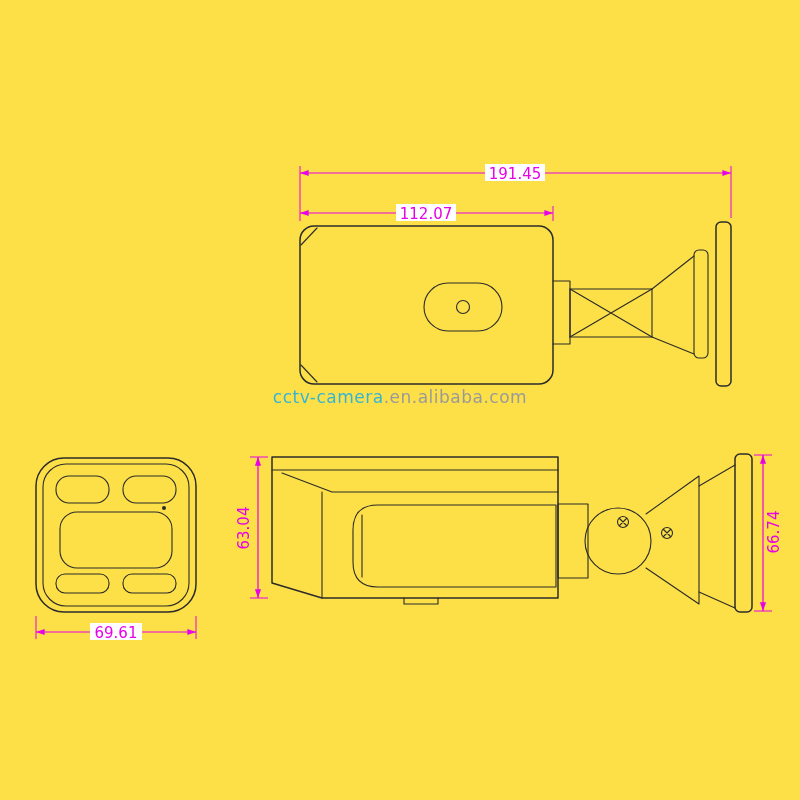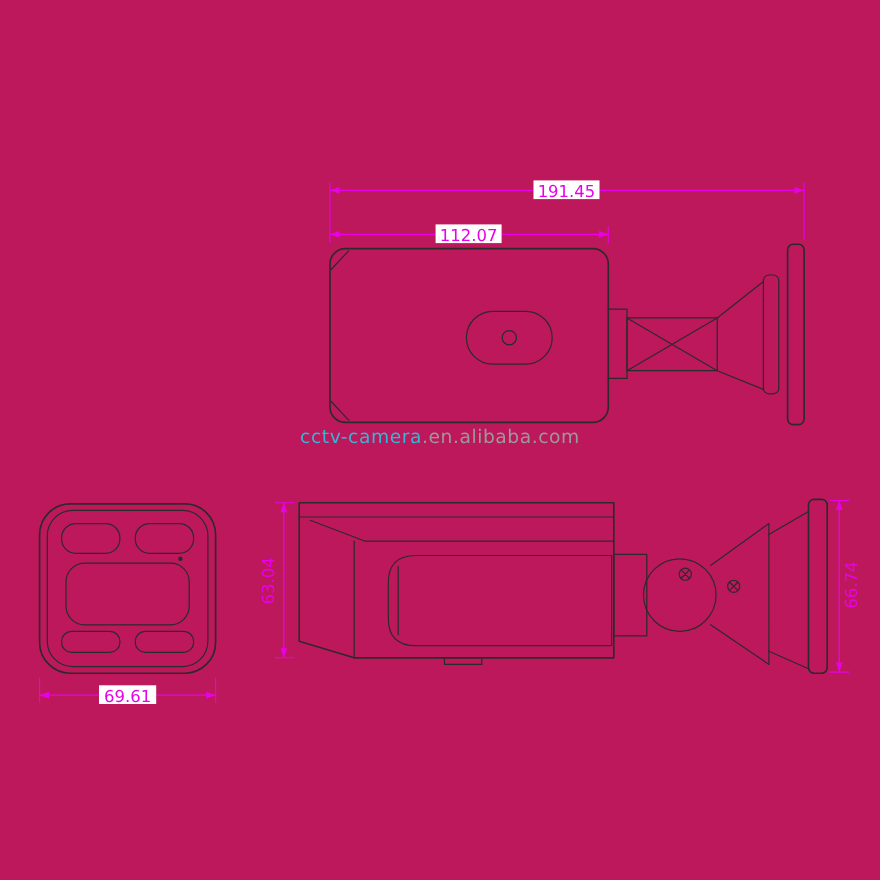--- a/index.html
+++ b/index.html
@@ -1,16 +1,16 @@
 <!DOCTYPE html>
 <html style="--line: #2b2b2b; --dimension: #e800e8; --watermark-brand: #35b5d5; --watermark-suffix: #9a9a9a;"><head>
 <meta charset="utf-8">
 <style>
   html,body{margin:0;padding:0;background:#ffffff;}
-  .stage{position:relative;width:800px;height:800px;background:#be185d;overflow:hidden;
+  .stage{position:relative;width:800px;height:800px;background:#fde047;overflow:hidden;
          font-family:"DejaVu Sans", sans-serif;}
   svg{display:block;}
   .draw{stroke:var(--line,#2b2b2b);stroke-width:1.5;fill:none;stroke-linejoin:round;stroke-linecap:round;}
   .draw-thin{stroke:var(--line,#2b2b2b);stroke-width:1.1;fill:none;stroke-linejoin:round;stroke-linecap:round;}
   .fill-dot{fill:var(--line,#2b2b2b);stroke:none;}
   .dim{stroke:var(--dimension,#e800e8);stroke-width:1.2;fill:none;}
   .dim-ext{stroke:var(--dimension,#e800e8);stroke-width:1;fill:none;}
   .dim-text{fill:var(--dimension,#e800e8);font-size:15px;font-family:"DejaVu Sans", sans-serif;}
   .label-bg{fill:#ffffff;stroke:none;}
   .wm{font-size:17px;letter-spacing:0.5px;font-family:"DejaVu Sans", sans-serif;}

